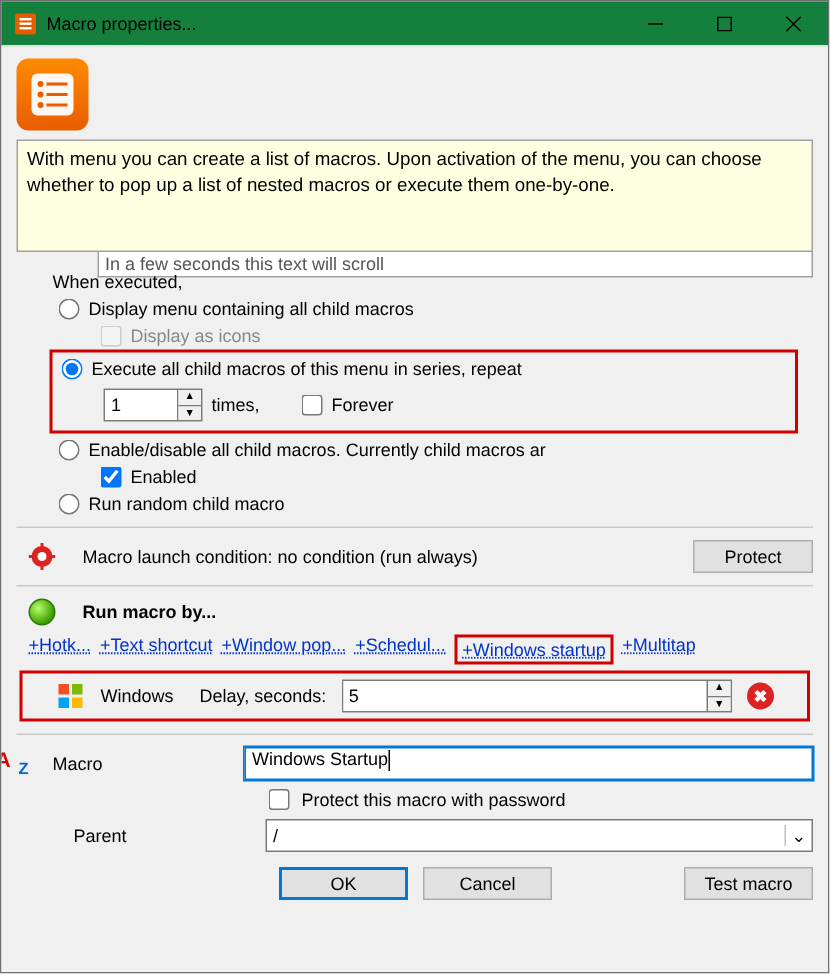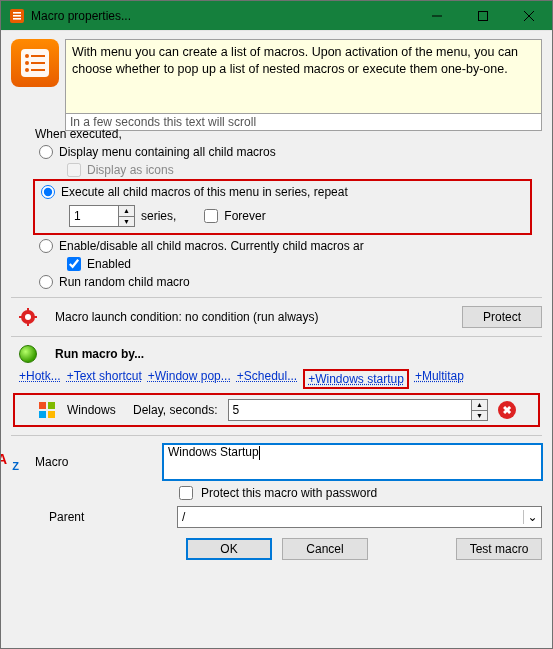--- a/index.html
+++ b/index.html
@@ -4,21 +4,21 @@
 <style>
   * { box-sizing: border-box; }
   body { margin: 0; font-family: "Segoe UI", Tahoma, sans-serif; font-size: 12px; background: #fff; color: #000; }
   .window { width: 553px; height: 649px; border: 1px solid #707070; background: #fff; display: flex; flex-direction: column; }
   .titlebar { height: 30px; display: flex; align-items: center; padding: 0 0 0 8px; background: #15803d; border-bottom: 1px solid #e5e5e5; }
   .titlebar .icon { width: 16px; height: 16px; margin-right: 6px; }
   .titlebar .title { flex: 1; font-size: 12px; }
   .titlebar .winbtn { width: 46px; height: 30px; display: flex; align-items: center; justify-content: center; }
   .titlebar .winbtn svg { display:block; }
   .content { flex: 1; padding: 8px 10px 10px 10px; background: #f0f0f0; overflow: hidden; }
-  .toprow { display: flex; gap: 6px; }
+  .toprow { display: flex; gap: 6px; flex-direction: column; }
   .bigicon { width: 48px; height: 48px; border-radius: 8px; background: linear-gradient(#ff8a00,#e85d00); display:flex; align-items:center; justify-content:center; }
   .infobox { flex:1; border:1px solid #a0a0a0; background:#ffffe1; padding:4px 6px; height:75px; font-size:12.5px; line-height:1.35; }
   .scrollnote { border:1px solid #a0a0a0; border-top:none; background:#fff; padding:1px 4px; font-size:12px; color:#555; margin-left:54px; }
   .section-label { margin: 2px 0 2px 24px; }
   .opt { display:flex; align-items:center; gap:6px; margin:4px 0 4px 28px; }
   .opt input[type=radio] { width:14px; height:14px; margin:0; }
   .sub { margin-left: 56px; display:flex; align-items:center; gap:6px; }
   .disabled { color:#888; }
   .redbox { border:2px solid #d00000; padding:4px 6px 6px 6px; margin:2px 10px 2px 22px; }
   .redbox2 { border:2px solid #d00000; padding:4px 22px; margin:4px 2px 6px 2px; display:flex; align-items:center; gap:10px; }
@@ -31,21 +31,21 @@
   .row { display:flex; align-items:center; gap:8px; }
   .gear { width:18px; height:18px; }
   .btn { border:1px solid #adadad; background:#e1e1e1; padding:3px 0; font-size:12px; text-align:center; min-width:80px; cursor:default; }
   .btn.primary { border:2px solid #0078d7; background:#e1e1e1; padding:2px 0; }
   .linkbar { display:flex; gap:6px; margin:6px 0 4px 8px; flex-wrap:nowrap; align-items:flex-start; }
   .linkbar a { color:#0033cc; text-decoration:underline dotted; font-size:12px; white-space:nowrap; cursor:pointer; }
   .linkbar .hot { border:2px solid #d00000; padding:1px 3px; text-decoration:none; }
   .linkbar .hot span { text-decoration:underline dotted; }
   .fieldrow { display:flex; align-items:center; gap:8px; margin:6px 0 6px 8px; }
   .fieldrow .lab { width:120px; margin-left:30px; }
-  .txt { border:1px solid #7a7a7a; background:#fff; height:36px; padding:0 4px; font-size:12px; flex:1; }
+  .txt { border:1px solid #7a7a7a; background:#fff; height:22px; padding:0 4px; font-size:12px; flex:1; }
   .txt.sel { border:1px solid #0078d7; outline:1px solid #0078d7; }
   .select { border:1px solid #7a7a7a; background:#fff; height:22px; display:flex; align-items:center; flex:1; }
   .select .val { flex:1; padding:0 4px; }
   .select .dd { width:18px; text-align:center; border-left:1px solid #c0c0c0; }
   .delsp { border:1px solid #7a7a7a; background:#fff; height:22px; display:flex; flex:1; }
   .delsp input { border:none; flex:1; padding:0 4px; font-size:12px; outline:none; }
   .delsp .spins { width:16px; display:flex; flex-direction:column; border-left:1px solid #7a7a7a; }
   .delsp .spins div { flex:1; display:flex; align-items:center; justify-content:center; font-size:7px; line-height:1; background:#f0f0f0; }
   .delsp .spins div:first-child { border-bottom:1px solid #7a7a7a; }
   .delx { width:18px; height:18px; border-radius:9px; background:#d22; color:#fff; font-weight:bold; display:flex; align-items:center; justify-content:center; font-size:11px; cursor:pointer; }
@@ -127,21 +127,21 @@
         <span>Execute all child macros of this menu in series, repeat</span>
       </div>
       <div class="sub" style="margin-left:28px;">
         <span class="spinner">
           <input value="1" style="">
           <span class="spins">
               <div>▲</div>
               <div>▼</div>
             </span>
         </span>
-        <span>series,</span>
+        <span>times,</span>
         <span style="width:16px"></span>
         <input type="checkbox" class="cb" style="">
         <span>Forever</span>
       </div>
     </div>
 
     <div class="opt">
       <input type="radio" name="ex" class="cb" style="">
       <span>Enable/disable all child macros. Currently child macros ar</span>
     </div>

